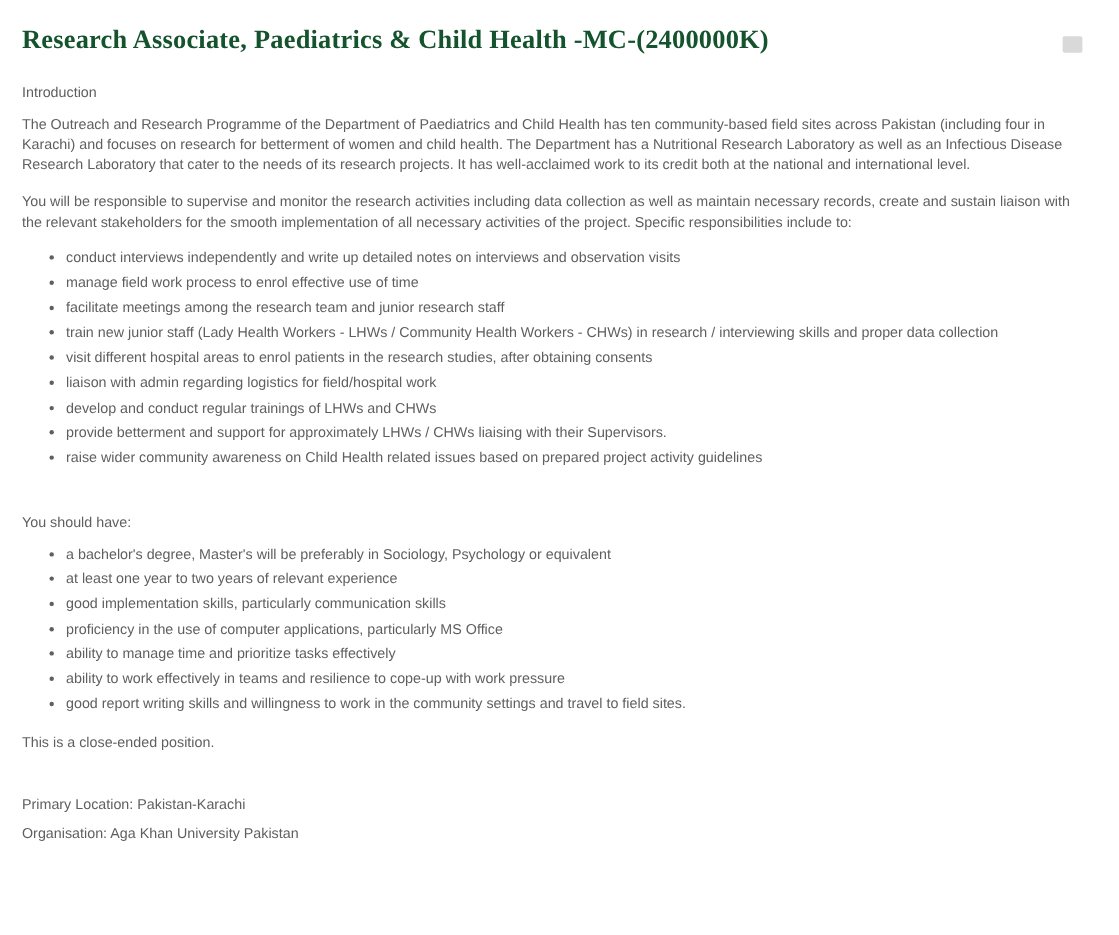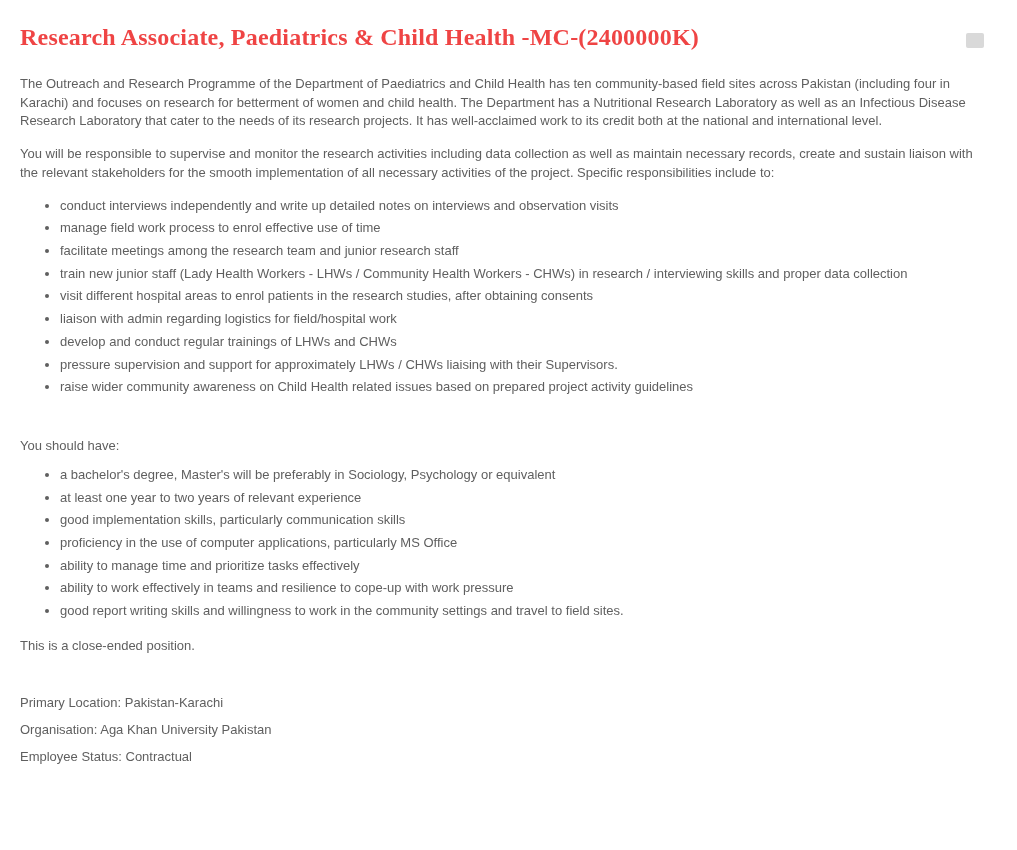--- a/index.html
+++ b/index.html
@@ -17,21 +17,21 @@
   }
   .page {
     padding: 16px 42px 10px 20px;
     box-sizing: border-box;
     width: 100%;
   }
   h1.job-title {
     font-family: "Liberation Serif", "DejaVu Serif", serif;
     font-weight: 600;
     font-size: 24px;
-    color: #ef4444;
+    color: #14532d;
     margin: 8px 0 24px 0;
     letter-spacing: 0.2px;
   }
   p, li {
     font-size: 13px;
     line-height: 1.44;
     color: #5f5f5f;
   }
   p.section-heading {
     margin: 16px 0 10px 0;
@@ -69,53 +69,53 @@
     border-radius: 2px;
   }
 </style>
 </head>
 <body>
 
 <div class="page">
 
   <h1 class="job-title">Research Associate, Paediatrics &amp; Child Health -MC-(2400000K)</h1>
 
+  <p class="section-heading">Introduction</p>
 
   <p class="body-text">The Outreach and Research Programme of the Department of Paediatrics and Child Health has ten community-based field sites across Pakistan (including four in Karachi) and focuses on research for betterment of women and child health. The Department has a Nutritional Research Laboratory as well as an Infectious Disease Research Laboratory that cater to the needs of its research projects. It has well-acclaimed work to its credit both at the national and international level.</p>
 
 
   <p class="body-text">You will be responsible to supervise and monitor the research activities including data collection as well as maintain necessary records, create and sustain liaison with the relevant stakeholders for the smooth implementation of all necessary activities of the project. Specific responsibilities include to:</p>
 
   <ul class="bullet-list">
       <li>conduct interviews independently and write up detailed notes on interviews and observation visits</li>
       <li>manage field work process to enrol effective use of time</li>
       <li>facilitate meetings among the research team and junior research staff</li>
       <li>train new junior staff (Lady Health Workers - LHWs / Community Health Workers - CHWs) in research / interviewing skills and proper data collection</li>
       <li>visit different hospital areas to enrol patients in the research studies, after obtaining consents</li>
       <li>liaison with admin regarding logistics for field/hospital work</li>
       <li>develop and conduct regular trainings of LHWs and CHWs</li>
-      <li>pressure supervision and support for approximately LHWs / CHWs liaising with their Supervisors.</li>
+      <li>provide betterment and support for approximately LHWs / CHWs liaising with their Supervisors.</li>
       <li>raise wider community awareness on Child Health related issues based on prepared project activity guidelines</li>
     </ul>
 
   <p class="requirements-lead">You should have:</p>
 
   <ul class="bullet-list">
       <li>a bachelor's degree, Master's will be preferably in Sociology, Psychology or equivalent</li>
       <li>at least one year to two years of relevant experience</li>
       <li>good implementation skills, particularly communication skills</li>
       <li>proficiency in the use of computer applications, particularly MS Office</li>
       <li>ability to manage time and prioritize tasks effectively</li>
       <li>ability to work effectively in teams and resilience to cope-up with work pressure</li>
       <li>good report writing skills and willingness to work in the community settings and travel to field sites.</li>
     </ul>
 
   <p class="closing-note">This is a close-ended position.</p>
 
   <div class="job-details">
       <p class="detail-line">Primary Location: Pakistan-Karachi</p>
       <p class="detail-line">Organisation: Aga Khan University Pakistan</p>
-      <p class="detail-line">Employee Status: Contractual</p>
     </div>
 
 </div>
 
 <div class="scrollbar-thumb"></div>
 
 </body></html>

